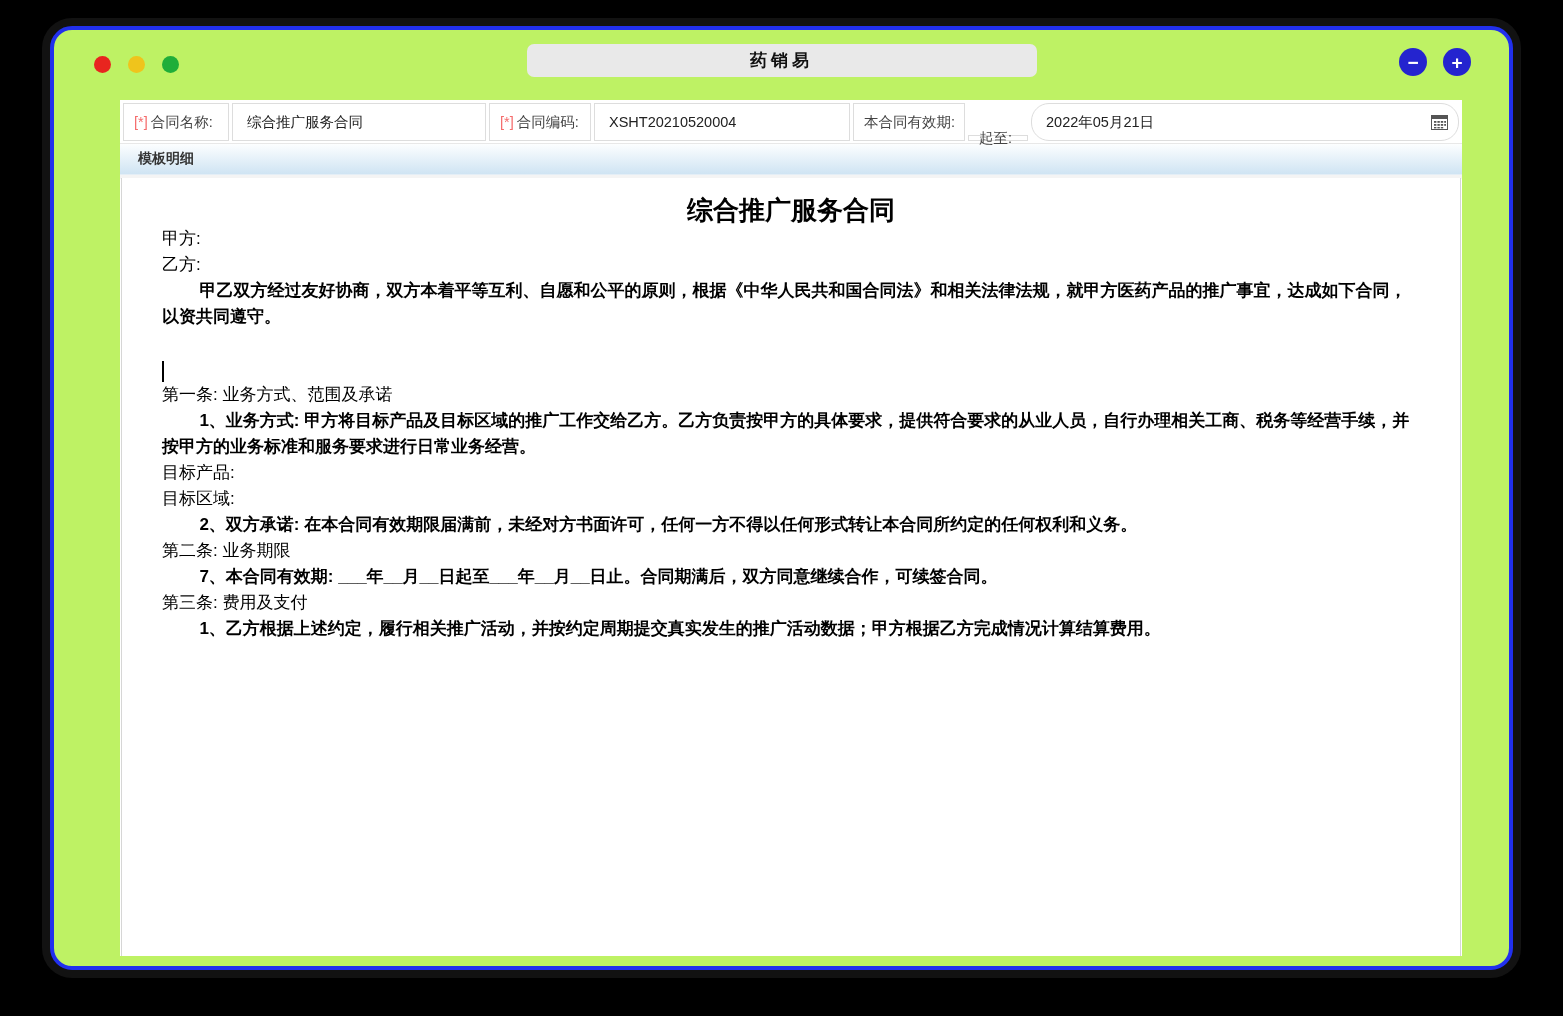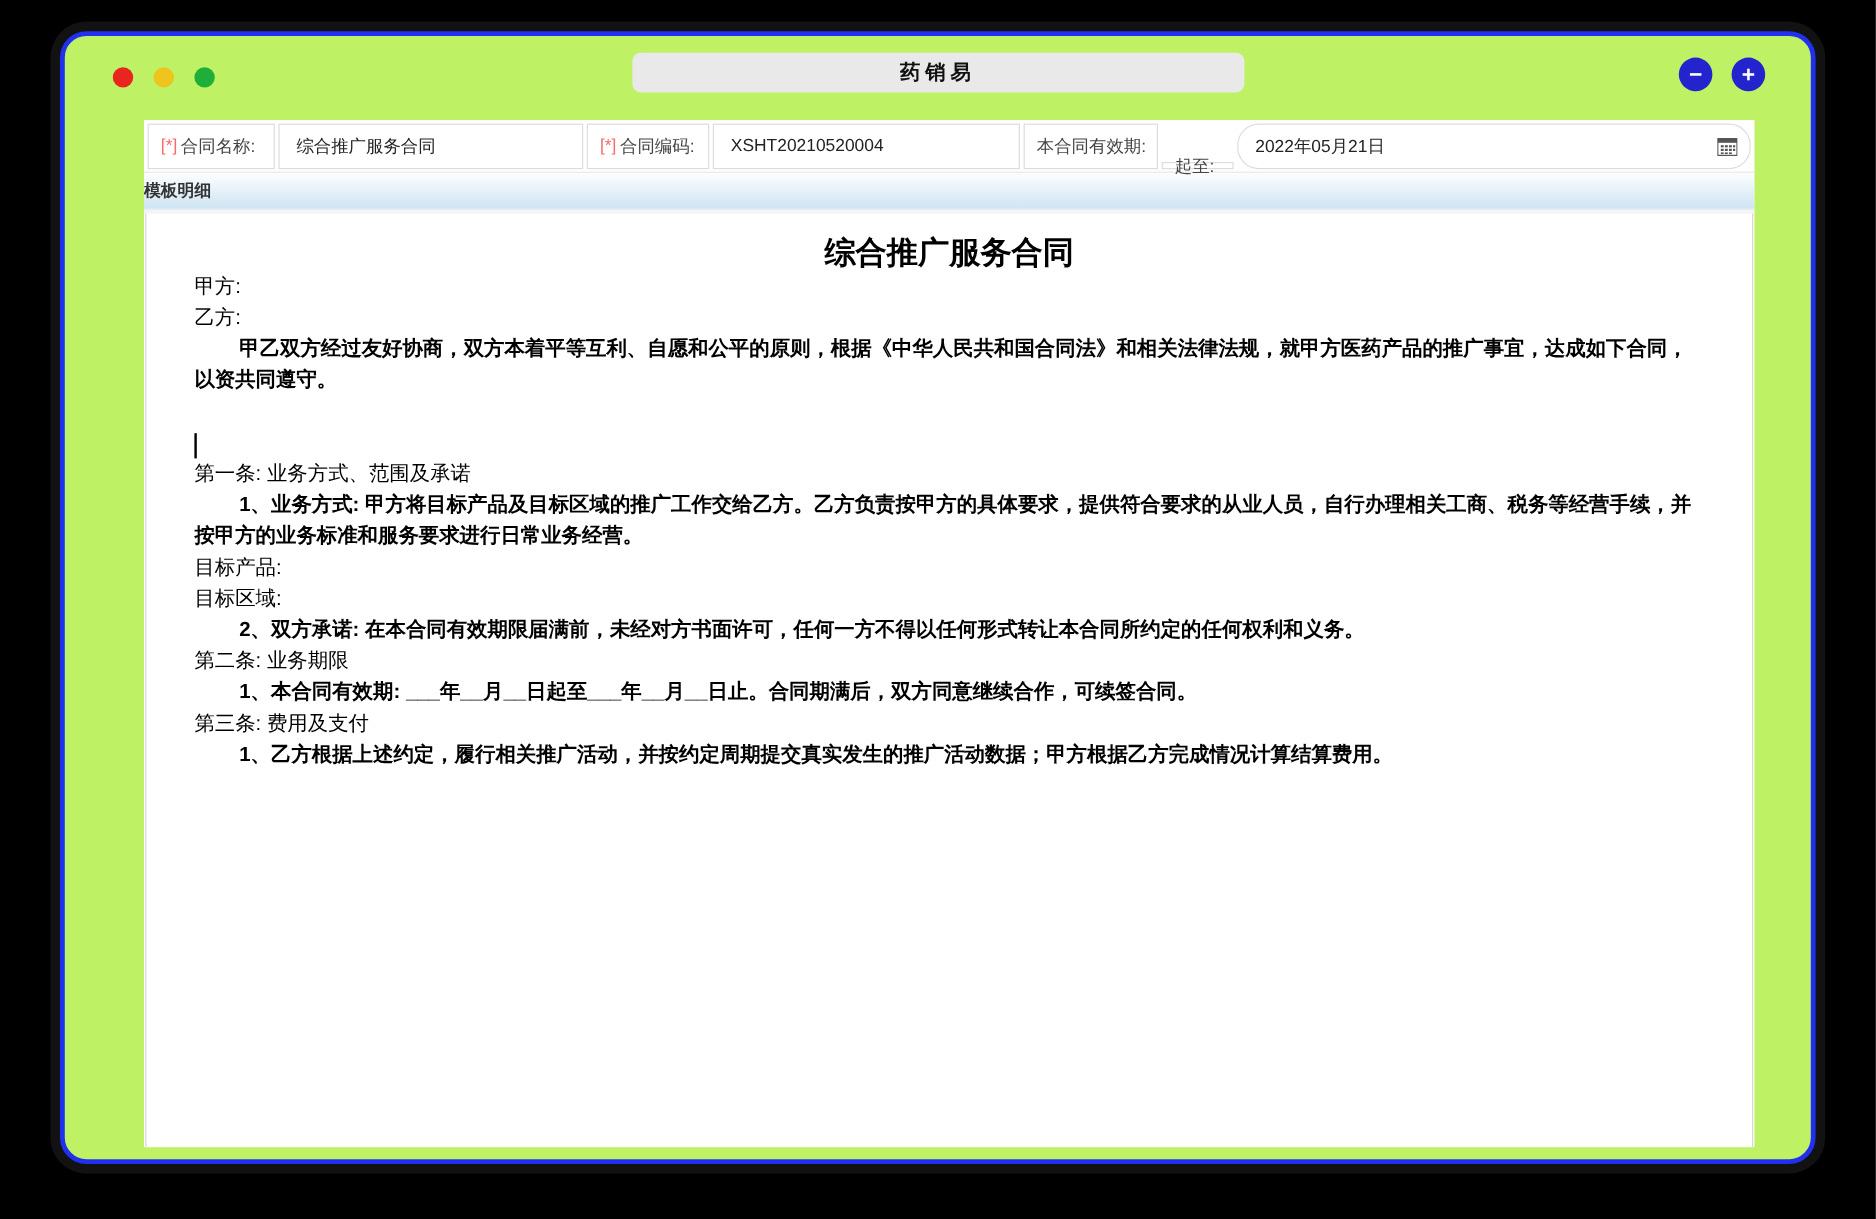--- a/index.html
+++ b/index.html
@@ -22,21 +22,21 @@
   .form-row{display:flex;gap:3px;padding:3px 3px 2px 3px;background:#fff;height:38px;}
   .cell{border:1px solid #ddd;display:flex;align-items:center;font-size:14.5px;background:#fff;}
   .cell.label{color:#444;padding:0 8px 0 10px;white-space:nowrap;}
   .req{color:#f56c6c;margin-right:3px;}
   .cell.value{color:#222;padding:0 10px 0 14px;justify-content:space-between;}
   .w-name-l{width:86px;} .w-name-v{width:228px;} .w-code-l{width:82px;} .w-code-v{width:230px;}
   .w-valid-l{width:92px;} .w-valid-v{width:218px;} .w-until-l{width:40px;margin-top:32px;} .w-until-v{flex:1;border-radius:18px;}
   .cal{flex:0 0 auto;margin-left:8px;display:block;}
   
   .tabstrip{height:30px;background:linear-gradient(#fcfeff,#cfe4f3);border-top:1px solid #e8e8e8;
-            border-bottom:1px solid #e4eef6;display:flex;align-items:center;}
+            border-bottom:1px solid #e4eef6;display:flex;align-items:center;padding-left:18px;}
   .tab{font-size:14px;font-weight:bold;color:#333;cursor:pointer;}
   .gapline{height:4px;background:#f4f4f4;}
   
   .doc{position:absolute;left:1px;right:1px;top:78px;bottom:0;border-left:1px solid #d6d6d6;
        border-right:1px solid #d6d6d6;background:#fff;overflow:hidden;padding:0 40px;
        font-size:17px;color:#000;line-height:26px;}
   .doc-title{text-align:center;font-size:26px;font-weight:bold;margin-top:16px;line-height:32px;}
   .doc p{margin:0;}
   .indent{text-indent:2.2em;font-weight:bold;}
   .mt30{margin-top:30px;} .mt18{margin-top:18px;} .mt52{margin-top:52px;}
@@ -118,19 +118,19 @@
       <p class="mt30">甲方:</p>
       <p class="mt18">乙方:</p>
       <p class="mt52 indent">甲乙双方经过友好协商，双方本着平等互利、自愿和公平的原则，根据《中华人民共和国合同法》和相关法律法规，就甲方医药产品的推广事宜，达成如下合同，以资共同遵守。</p>
       <div class="cursor-line"><span class="caret"></span></div>
       <p class="mt24">第一条: 业务方式、范围及承诺</p>
       <p class="mt18 indent">1、业务方式: 甲方将目标产品及目标区域的推广工作交给乙方。乙方负责按甲方的具体要求，提供符合要求的从业人员，自行办理相关工商、税务等经营手续，并按甲方的业务标准和服务要求进行日常业务经营。</p>
       <p class="mt26">目标产品:</p>
       <p class="mt18">目标区域:</p>
       <p class="mt18 indent">2、双方承诺: 在本合同有效期限届满前，未经对方书面许可，任何一方不得以任何形式转让本合同所约定的任何权利和义务。</p>
       <p class="mt56">第二条: 业务期限</p>
-      <p class="mt20 indent">1、本合同有效期: ___年__月__日起至___年__月__日止。合同期满后，双方同意继续合作，可续签合同。</p>
+      <p class="mt20 indent">7、本合同有效期: ___年__月__日起至___年__月__日止。合同期满后，双方同意继续合作，可续签合同。</p>
       <p class="mt58">第三条: 费用及支付</p>
       <p class="mt20 indent">1、乙方根据上述约定，履行相关推广活动，并按约定周期提交真实发生的推广活动数据；甲方根据乙方完成情况计算结算费用。</p>
     </div>
 
   </div>
 </div>
 
 </body></html>

